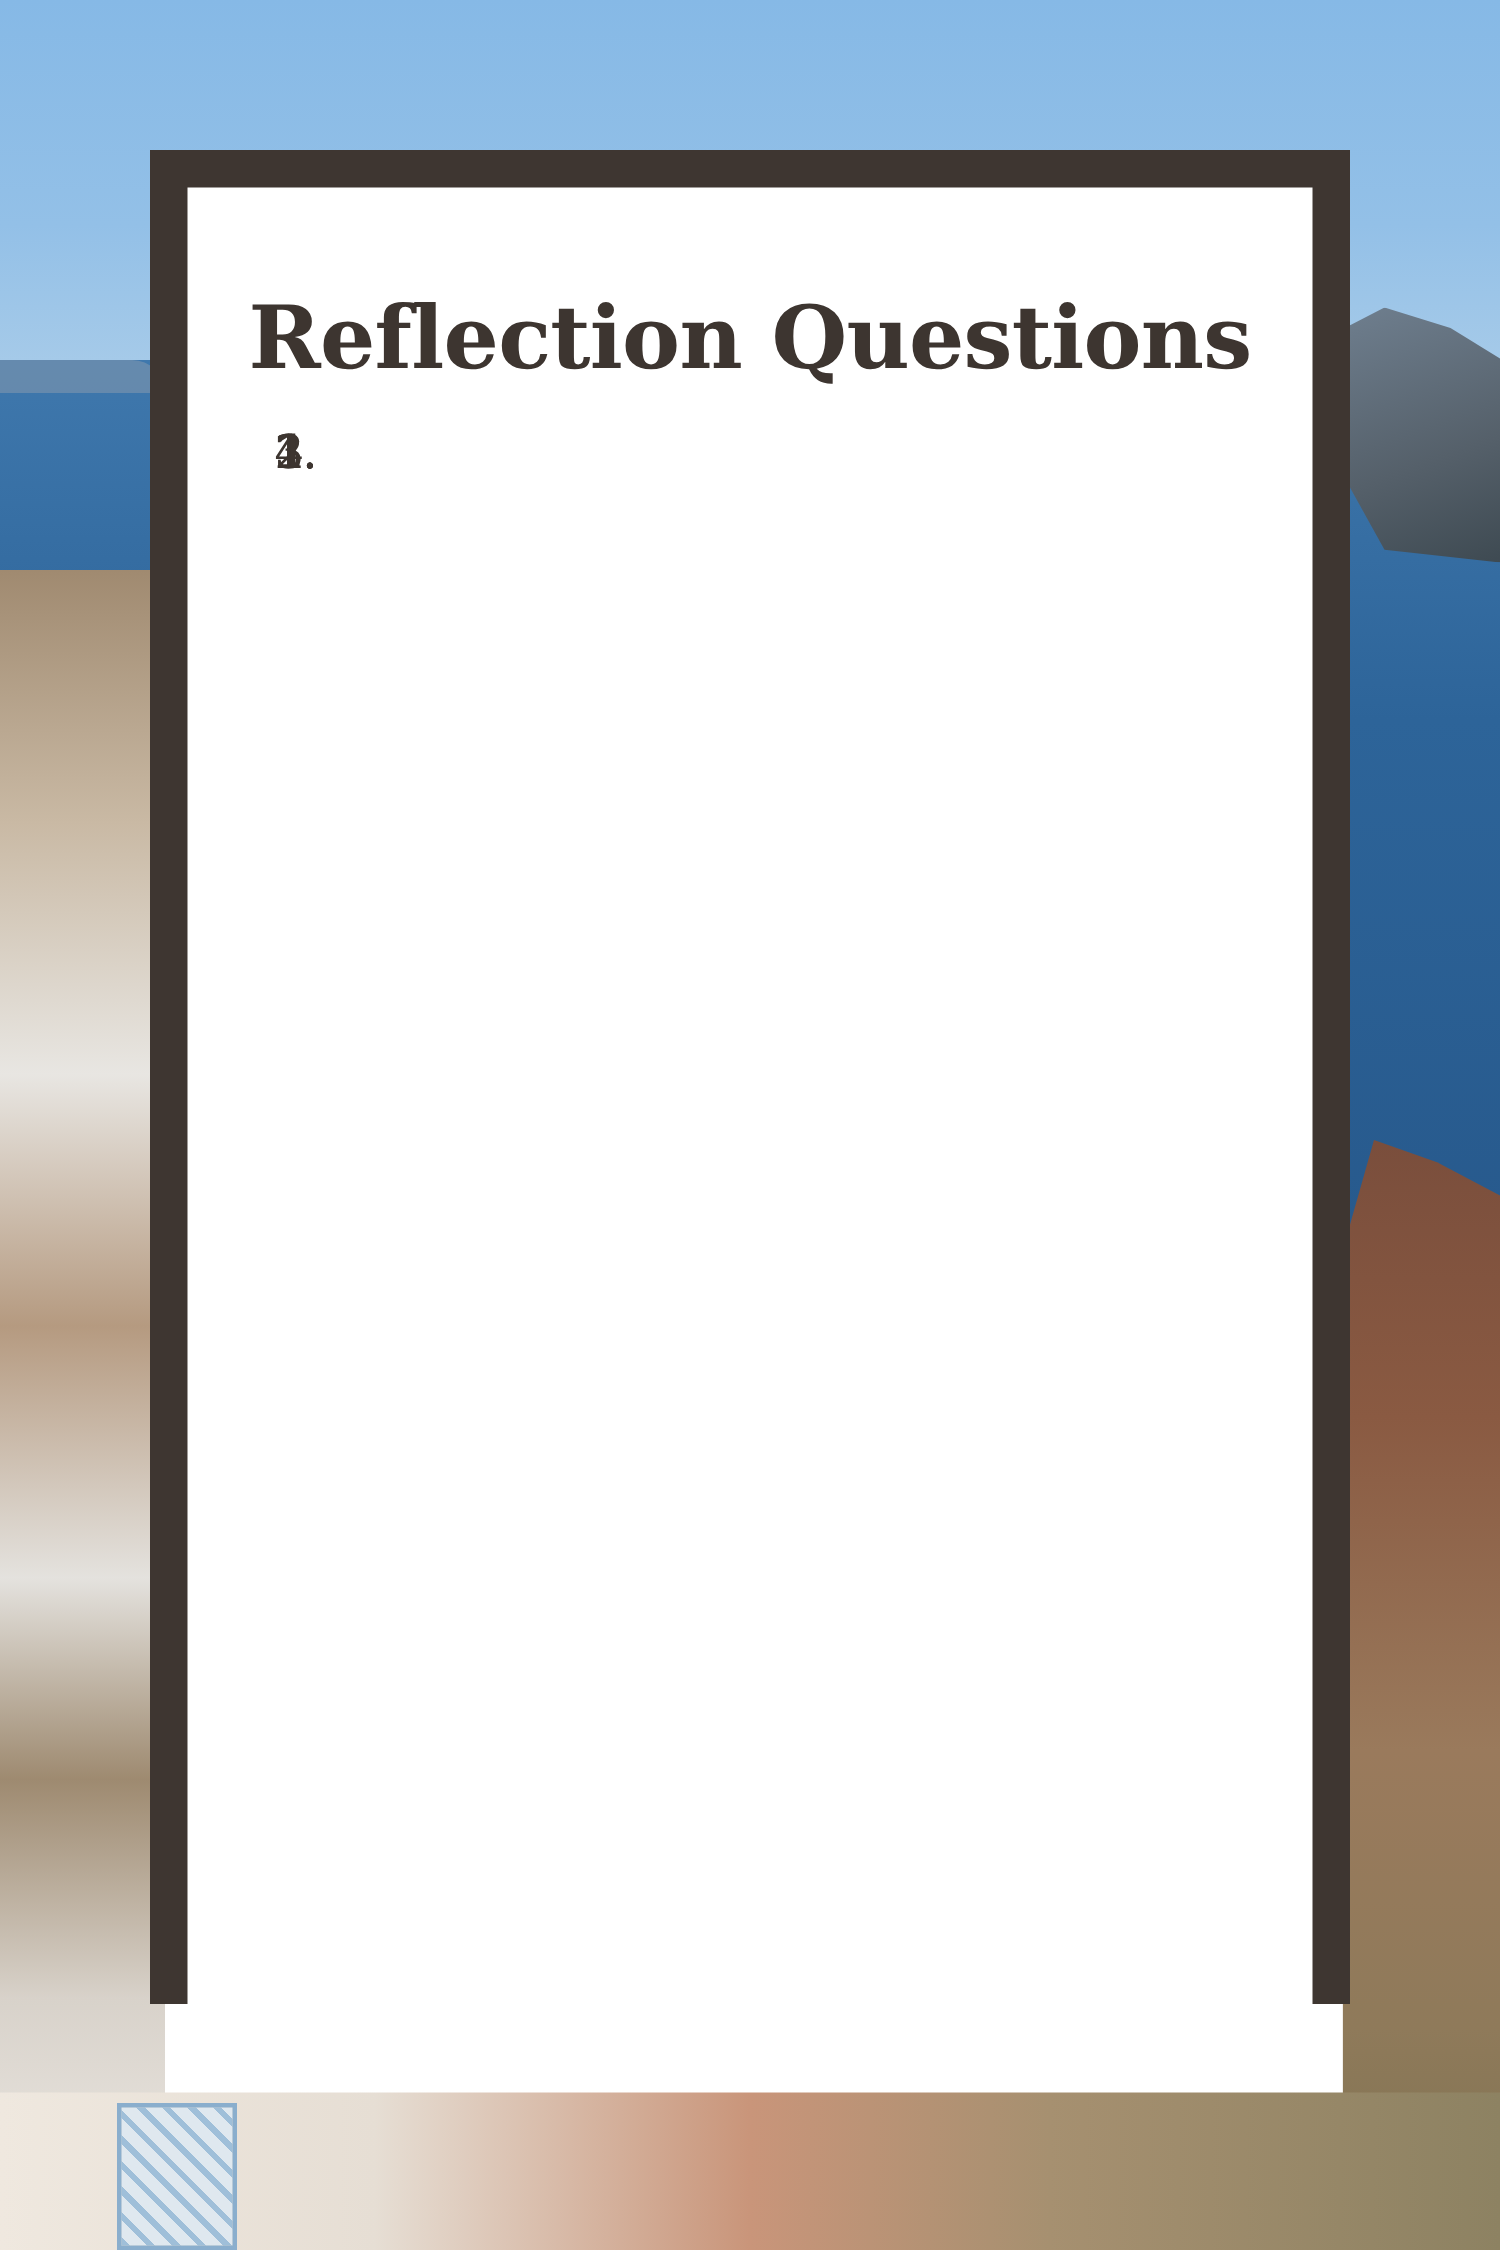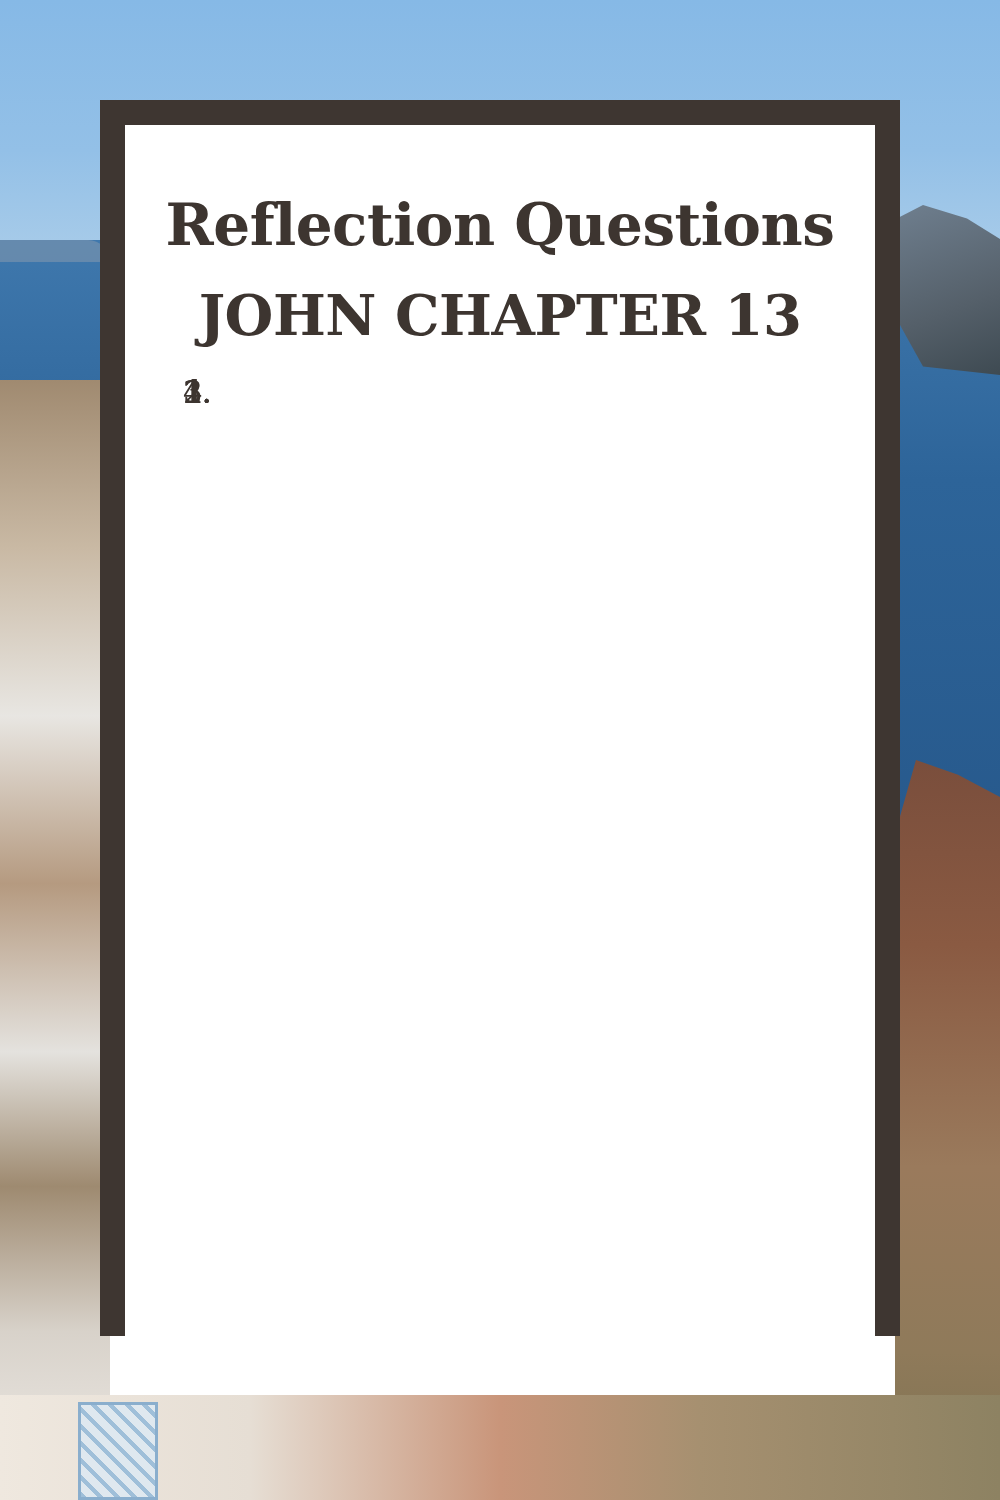--- a/index.html
+++ b/index.html
@@ -83,21 +83,20 @@
   <div class="right-cliff-top"></div>
   <div class="right-cliff"></div>
   <div class="left-town"></div>
   <div class="bottom-town"></div>
   <div class="gate"></div>
 </div>
 
 <div class="card">
   <div class="card-inner">
     <h1 class="title">Reflection Questions</h1>
-    <h2 class="subtitle">JOHN CHAPTER 13</h2>
     <ol class="questions">
       <li class="q">
         <span class="q-num">1.</span>
       </li>
       <li class="q">
         <span class="q-num">2.</span>
       </li>
       <li class="q">
         <span class="q-num">3.</span>
       </li>

